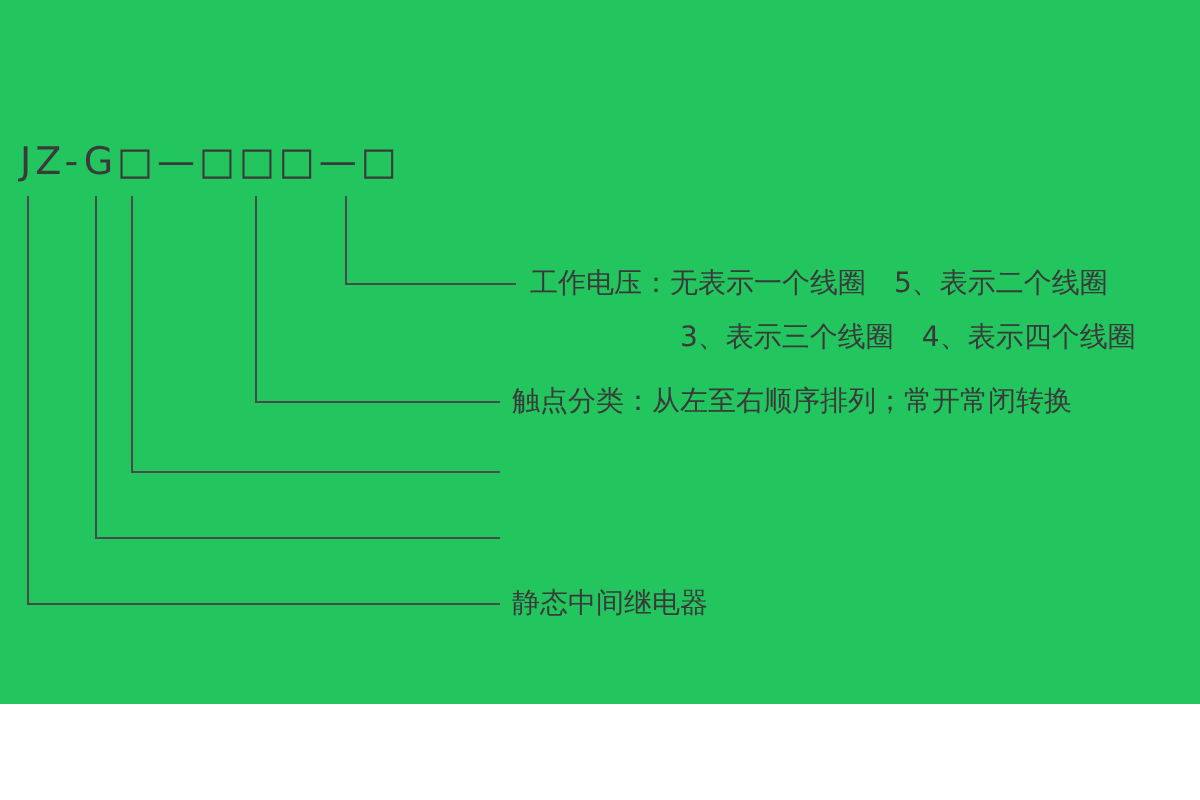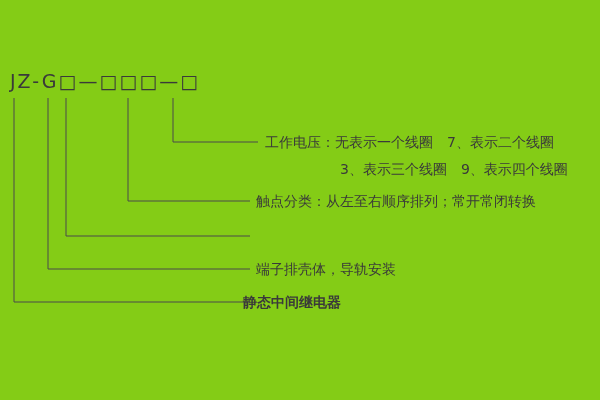--- a/index.html
+++ b/index.html
@@ -4,22 +4,22 @@
 <style>
   html, body {
     margin: 0;
     padding: 0;
     background: #ffffff;
     font-family: "DejaVu Sans", "Liberation Sans", sans-serif;
   }
   .canvas {
     position: relative;
     width: 600px;
-    height: 400px;
-    background: #84cc16;
+    height: 352px;
+    background: #22c55e;
     overflow: hidden;
     color: #3a3a3a;
   }
   .model-code {
     position: absolute;
     left: 10px;
     top: 70px;
     font-size: 19px;
     letter-spacing: 2px;
     color: #3a3a3a;
@@ -38,21 +38,21 @@
     font-size: 14px;
     color: #3a3a3a;
     white-space: nowrap;
     line-height: 1;
   }
   .co-1a { left: 265px; top: 135px; }
   .co-1b { left: 340px; top: 162px; }
   .co-2  { left: 256px; top: 194px; text-align: right; }
   .co-3  { left: 256px; top: 229px; }
   .co-4  { left: 256px; top: 262px; }
-  .co-5  { left: 243px; top: 295px; font-weight: bold; }
+  .co-5  { left: 256px; top: 295px; }
 </style>
 </head>
 <body>
 
 <div class="canvas">
 
   <div class="model-code">JZ-G□—□□□—□</div>
 
   <svg class="leader-lines" viewBox="0 0 600 400" xmlns="http://www.w3.org/2000/svg">
 
@@ -60,24 +60,23 @@
 
     <polyline points="128,98 128,201 250,201" fill="none" stroke="#4a4a4a" stroke-width="1"></polyline>
 
     <polyline points="66,98 66,236 250,236" fill="none" stroke="#4a4a4a" stroke-width="1"></polyline>
 
     <polyline points="48,98 48,269 250,269" fill="none" stroke="#4a4a4a" stroke-width="1"></polyline>
 
     <polyline points="14,98 14,302 250,302" fill="none" stroke="#4a4a4a" stroke-width="1"></polyline>
   </svg>
 
-  <div class="callout co-1a">工作电压：无表示一个线圈　7、表示二个线圈</div>
+  <div class="callout co-1a">工作电压：无表示一个线圈　5、表示二个线圈</div>
 
-  <div class="callout co-1b">3、表示三个线圈　9、表示四个线圈</div>
+  <div class="callout co-1b">3、表示三个线圈　4、表示四个线圈</div>
 
   <div class="callout co-2">触点分类：从左至右顺序排列；常开常闭转换</div>
 
 
-  <div class="callout co-4">端子排壳体，导轨安装</div>
 
   <div class="callout co-5">静态中间继电器</div>
 
 </div>
 
 </body></html>

